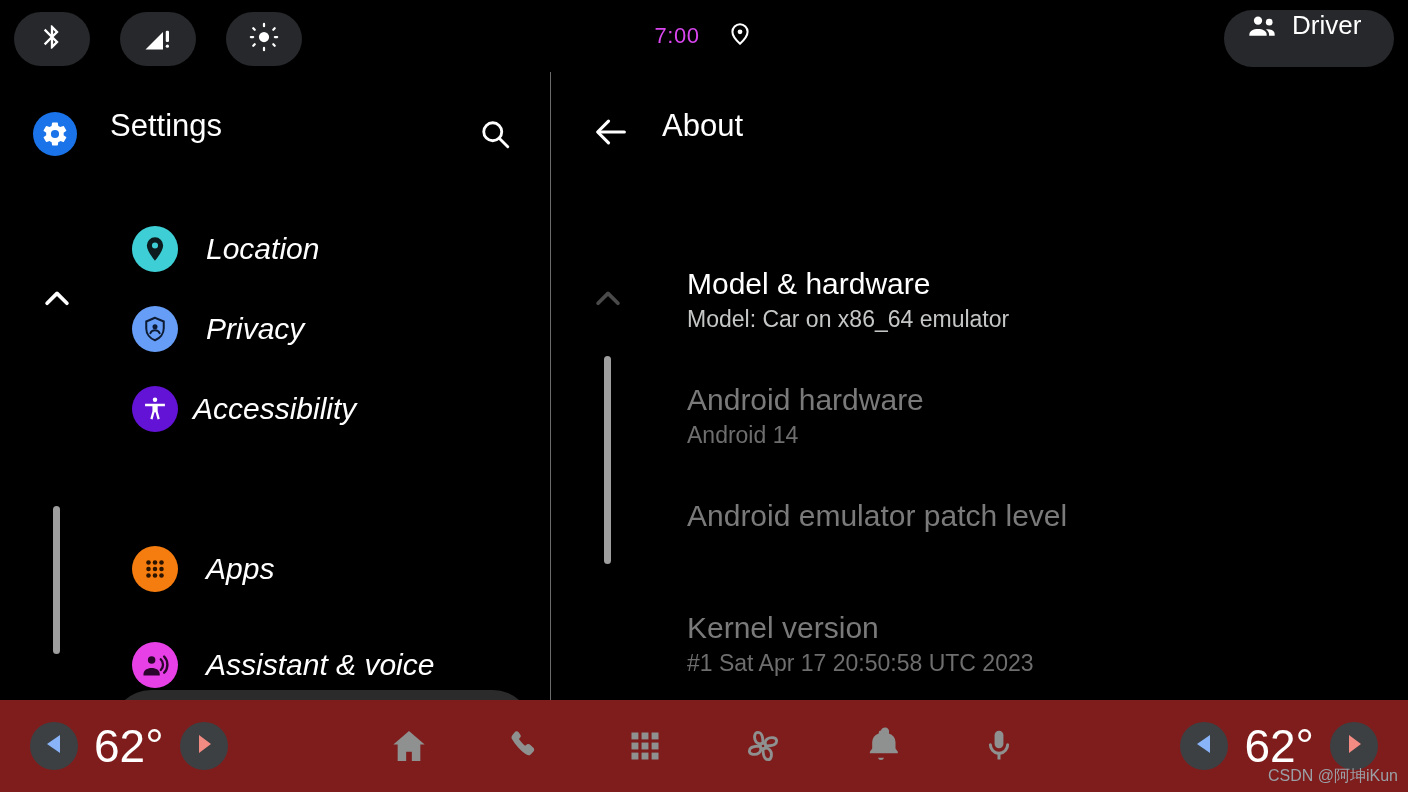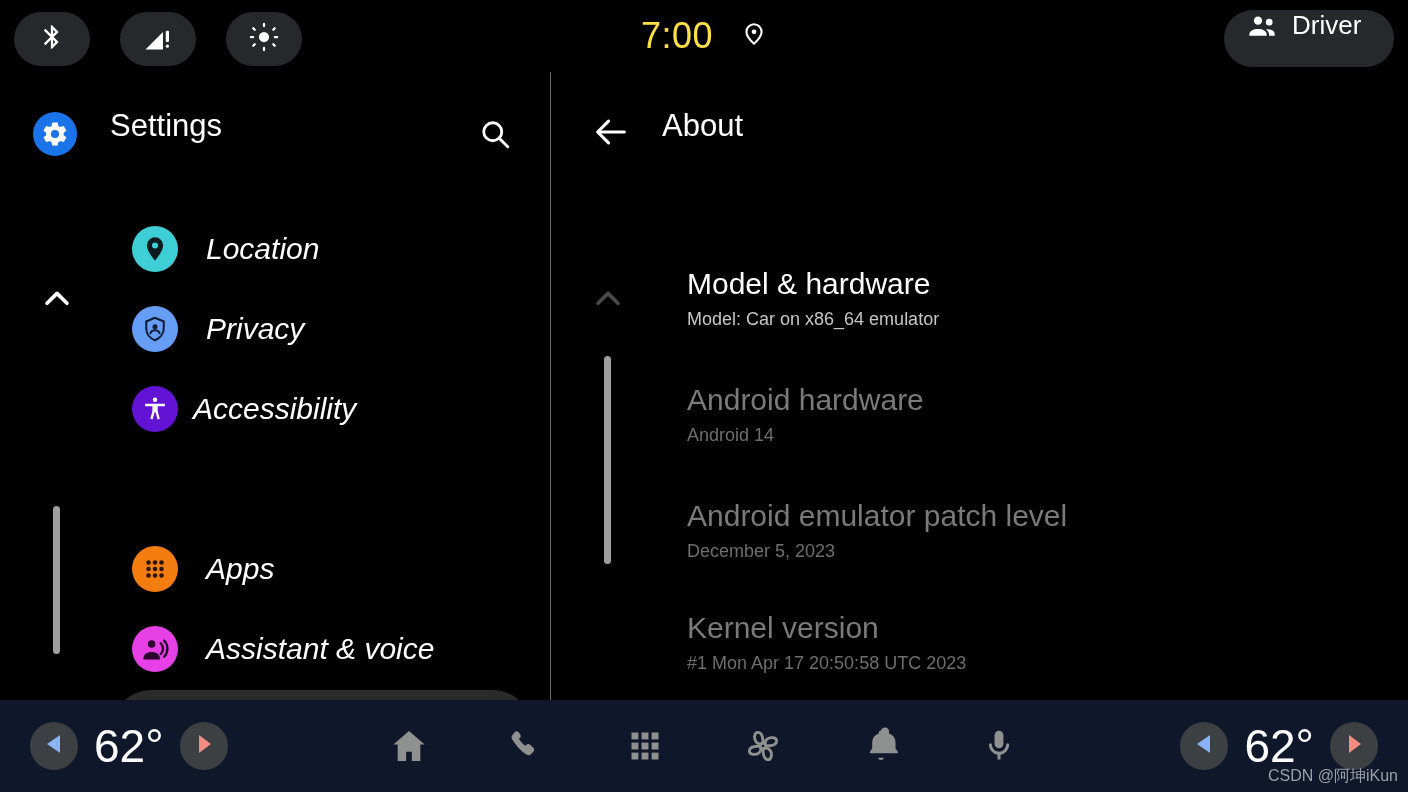--- a/index.html
+++ b/index.html
@@ -20,21 +20,21 @@
   }
   #qc-bt{ left:14px; }
   #qc-sig{ left:120px; }
   #qc-bright{ left:226px; }
 
   #status-center{
     position:absolute; left:0; top:0; width:1408px; height:72px;
     display:flex; align-items:center; justify-content:center; gap:28px;
     pointer-events:none;
   }
-  #clock-text{ font-size:36px; font-weight:400; letter-spacing:.5px; color:#fde047; }
+  #clock-text{ font-size:22px; font-weight:400; letter-spacing:.5px; color:#d946ef; }
 
   #user-chip{
     position:absolute; right:14px; top:10px; height:57px; min-width:170px;
     border-radius:29px; background:#26282b;
     display:flex; gap:14px; padding:0 26px 16px 22px;
   }
   #user-chip .label{ font-size:26px; font-weight:500; color:#fff; }
 
   
   #divider{
@@ -113,29 +113,29 @@
     position:absolute; left:17px; top:134px; width:7px; height:208px;
     border-radius:4px; background:#9e9e9e;
   }
 
   #about-list{
     position:absolute; left:136px; top:150px; width:721px; height:550px;
     overflow:hidden;
   }
   .about-row{ position:absolute; left:0; width:700px; }
   .ar-title{ font-size:30px; font-weight:400; line-height:40px; white-space:nowrap; }
-  .ar-sub{ font-size:18px; font-weight:400; line-height:31px; white-space:nowrap; }
+  .ar-sub{ font-size:23px; font-weight:400; line-height:31px; white-space:nowrap; }
   .ar-enabled .ar-title{ color:#ffffff; }
   .ar-enabled .ar-sub{ color:#c4c7c5; }
   .ar-disabled .ar-title{ color:#7a7a7a; }
   .ar-disabled .ar-sub{ color:#6e6e6e; }
 
   
   #nav-bar{
-    position:absolute; left:0; top:700px; width:1408px; height:92px; background:#0f172a;
+    position:absolute; left:0; top:700px; width:1408px; height:92px; background:#7f1d1d;
   }
   .temp-group{ position:absolute; top:0; height:92px; display:flex; align-items:center; }
   #temp-left{ left:30px; }
   #temp-right{ right:30px; }
   .temp-btn{
     width:48px; height:48px; border-radius:50%; background:#3c4043;
     display:flex; align-items:center; justify-content:center;
   }
   .temp-val{ font-size:46px; font-weight:300; color:#fff; margin:0 16px; letter-spacing:0px; }
 
@@ -292,21 +292,21 @@
             <circle cx="12" cy="12" r="2.1"></circle>
             <circle cx="18" cy="12" r="2.1"></circle>
           <circle cx="6" cy="18" r="2.1"></circle>
             <circle cx="12" cy="18" r="2.1"></circle>
             <circle cx="18" cy="18" r="2.1"></circle>
         </svg>
       </span>
       <span class="mi-label">Apps</span>
     </div>
 
-    <div class="menu-item" style="top:388px;">
+    <div class="menu-item" style="top:404px;">
       <span class="mi-icon" style="background:#e740e7;">
         <svg width="30" height="30" viewBox="0 0 24 24">
           <circle cx="9.3" cy="8" r="3" fill="#2b052b"></circle>
           <path d="M2.8 19.2c0-3 2.9-4.8 6.5-4.8s6.5 1.8 6.5 4.8v1.2H2.8v-1.2z" fill="#2b052b"></path>
           <path d="M16.6 7.4a6 6 0 0 1 0 8.6" fill="none" stroke="#2b052b" stroke-width="1.9" stroke-linecap="round"></path>
           <path d="M19.3 5.2a9.4 9.4 0 0 1 0 13" fill="none" stroke="#2b052b" stroke-width="1.9" stroke-linecap="round"></path>
         </svg>
       </span>
       <span class="mi-label">Assistant &amp; voice</span>
     </div>
@@ -353,26 +353,25 @@
       <div class="ar-sub">Model: Car on x86_64 emulator</div>
     </div>
 
     <div class="about-row ar-disabled" style="top:158px;">
       <div class="ar-title">Android hardware</div>
       <div class="ar-sub">Android 14</div>
     </div>
 
     <div class="about-row ar-disabled" style="top:274px;">
       <div class="ar-title">Android emulator patch level</div>
-      <div class="ar-sub">December 5, 2023</div>
     </div>
 
     <div class="about-row ar-disabled" style="top:386px;">
       <div class="ar-title">Kernel version</div>
-      <div class="ar-sub">#1 Mon Apr 17 20:50:58 UTC 2023</div>
+      <div class="ar-sub">#1 Sat Apr 17 20:50:58 UTC 2023</div>
     </div>
 
   </div>
 </div>
 
 <div id="nav-bar">
 
   <div class="temp-group" id="temp-left">
     <div class="temp-btn">
       <span>

